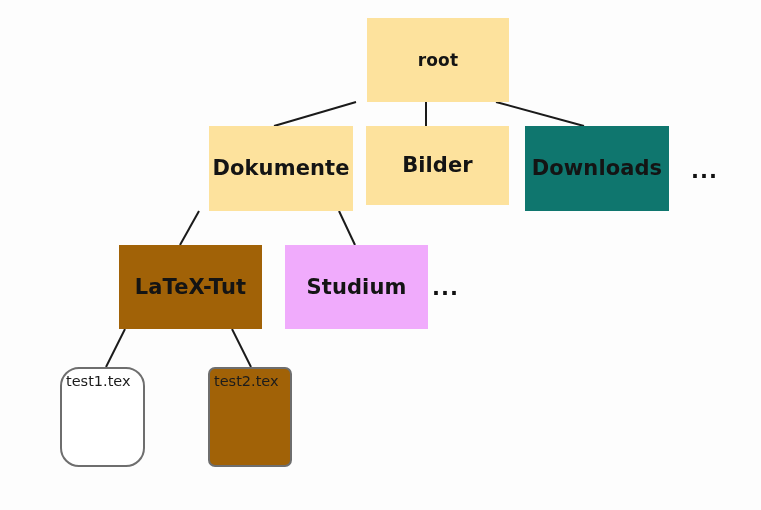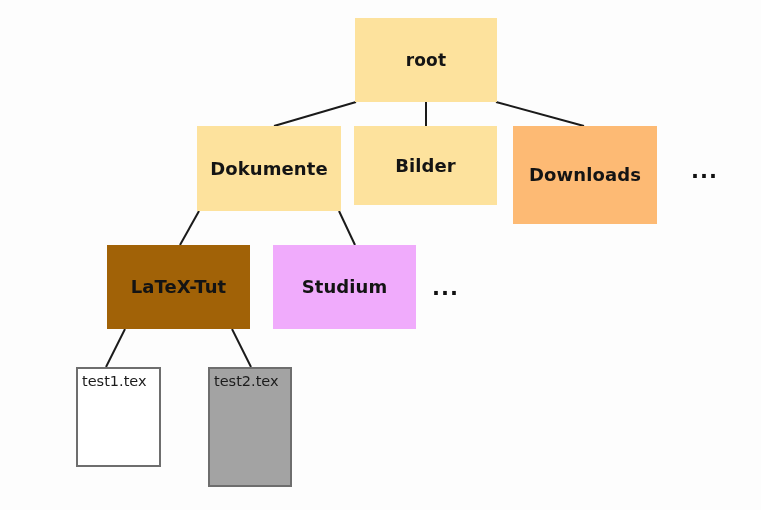--- a/index.html
+++ b/index.html
@@ -33,24 +33,25 @@
     position: absolute;
     box-sizing: border-box;
     display: flex;
     align-items: center;
     justify-content: center;
     z-index: 2;
   }
   .folder {
     background: #fde29d;
     border: 0;
+    margin-left: 12px;
   }
   .folder .node-label {
     font-weight: bold;
-    font-size: 18px;
+    font-size: 21px;
     color: #141414;
     letter-spacing: 0.1px;
     line-height: 1;
     text-align: center;
   }
   .node-root .node-label {
     font-size: 17px;
   }
   .file {
     background: #ffffff;
@@ -95,33 +96,33 @@
   <div id="nodes-layer">
       <div class="node folder node-root" style="left: 355px; top: 18px; width: 142px; height: 84px; background: rgb(253, 226, 157);">
         <span class="node-label">root</span>
       </div>
       <div class="node folder" style="left: 197px; top: 126px; width: 144px; height: 85px; background: rgb(253, 226, 157);">
         <span class="node-label">Dokumente</span>
       </div>
       <div class="node folder" style="left: 354px; top: 126px; width: 143px; height: 79px; background: rgb(253, 226, 157);">
         <span class="node-label">Bilder</span>
       </div>
-      <div class="node folder" style="left: 513px; top: 126px; width: 144px; height: 98px; background: #fdba74;">
+      <div class="node folder" style="left: 513px; top: 126px; width: 144px; height: 85px; background: #0f766e;">
         <span class="node-label">Downloads</span>
       </div>
       <div class="node folder" style="left: 107px; top: 245px; width: 143px; height: 84px; background: #a16207;">
         <span class="node-label">LaTeX-Tut</span>
       </div>
       <div class="node folder" style="left: 273px; top: 245px; width: 143px; height: 84px; background: #f0abfc;">
         <span class="node-label">Studium</span>
       </div>
-      <div class="node file" style="left: 76px; top: 367px; width: 85px; height: 100px; background: rgb(255, 255, 255); border-color: rgb(110, 110, 110);">
+      <div class="node file" style="left: 60px; top: 367px; width: 85px; height: 100px; background: rgb(255, 255, 255); border-color: rgb(110, 110, 110); border-radius: 19px;">
         <span class="node-label">test1.tex</span>
       </div>
-      <div class="node file" style="left: 208px; top: 367px; width: 84px; height: 120px; background: #a3a3a3; border-color: rgb(110, 110, 110);">
+      <div class="node file" style="left: 208px; top: 367px; width: 84px; height: 100px; background: #a16207; border-color: rgb(110, 110, 110); border-radius: 7px;">
         <span class="node-label">test2.tex</span>
       </div>
     </div>
   <div id="ellipses-layer">
       <div class="ellipsis" style="left: 691px; top: 161px;">...</div>
       <div class="ellipsis" style="left: 432px; top: 278px;">...</div>
     </div>
 
 </div>
 

